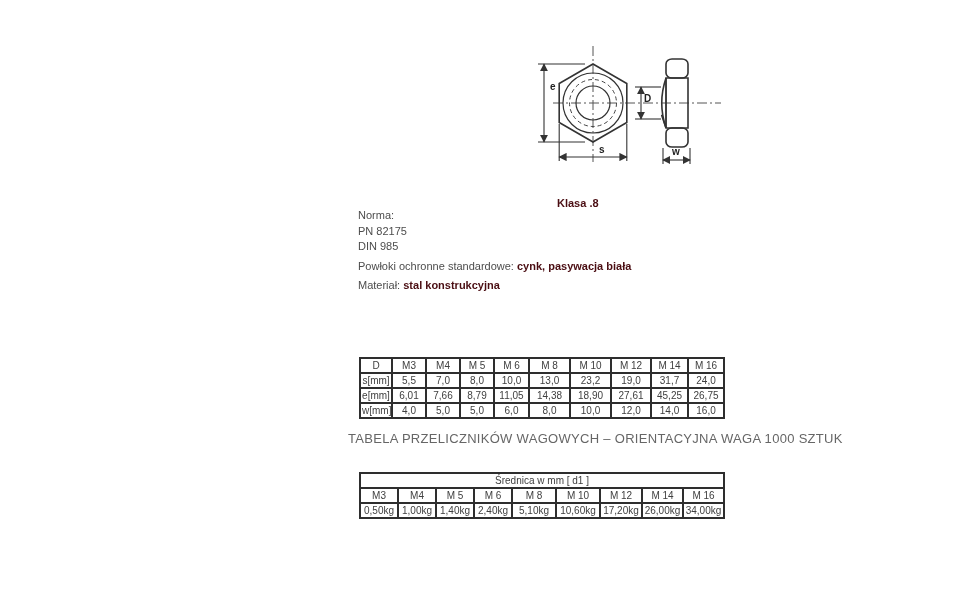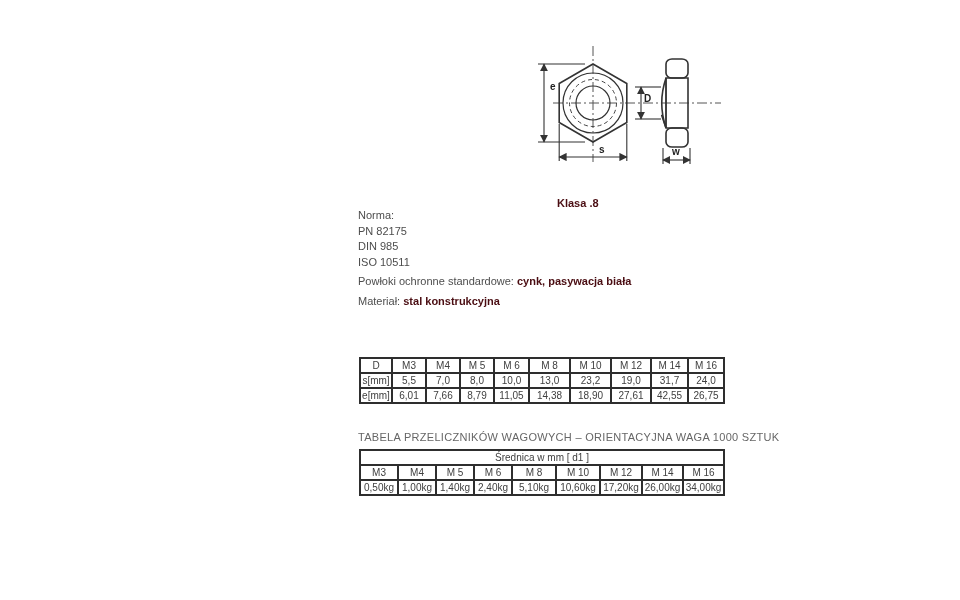--- a/index.html
+++ b/index.html
@@ -64,26 +64,26 @@
     text-align: center;
     vertical-align: middle;
     font-size: 10px;
     color: #404040;
     height: 13px;
     padding: 0 1px;
     overflow: hidden;
     white-space: nowrap;
   }
   #dim-table   { left: 359px; top: 357px; width: 364px; }
-  #weight-table{ left: 359px; top: 449px; width: 364px; }
+  #weight-table{ left: 359px; top: 472px; width: 364px; }
   .tbl-title {
     position: absolute;
-    left: 358px;
+    left: 348px;
     top: 431px;
-    font-size: 11px;
+    font-size: 13px;
     letter-spacing: 0.3px;
     color: #666666;
     white-space: nowrap;
   }
 </style>
 </head>
 <body>
 
 <div class="page">
 
@@ -134,21 +134,20 @@
       <text class="dimtxt" x="147" y="115">w</text>
     </g>
   </svg>
 
   <div class="klasa">Klasa .8</div>
 
   <div class="specs">
     <div class="line">Norma:</div>
     <div class="line">PN 82175</div>
     <div class="line">DIN 985</div>
-    <div class="line">ISO 10511</div>
     <div class="line gap">
       <span>Powłoki ochronne standardowe:</span>
       <span class="maroon">cynk, pasywacja biała</span>
     </div>
     <div class="line gap">
       <span>Materiał:</span>
       <span class="maroon">stal konstrukcyjna</span>
     </div>
   </div>
 
@@ -192,22 +191,34 @@
         </tr>
         <tr>
           <td>e[mm]</td>
           <td>6,01</td>
           <td>7,66</td>
           <td>8,79</td>
           <td>11,05</td>
           <td>14,38</td>
           <td>18,90</td>
           <td>27,61</td>
-          <td>42,55</td>
+          <td>45,25</td>
           <td>26,75</td>
+        </tr>
+        <tr>
+          <td>w[mm]</td>
+          <td>4,0</td>
+          <td>5,0</td>
+          <td>5,0</td>
+          <td>6,0</td>
+          <td>8,0</td>
+          <td>10,0</td>
+          <td>12,0</td>
+          <td>14,0</td>
+          <td>16,0</td>
         </tr>
       </tbody>
   </table>
 
   <div class="tbl-title">TABELA PRZELICZNIKÓW WAGOWYCH – ORIENTACYJNA WAGA 1000 SZTUK</div>
   <table class="tbl" id="weight-table">
     <colgroup>
       <col style="width:38px">
         <col style="width:38px">
         <col style="width:38px">

